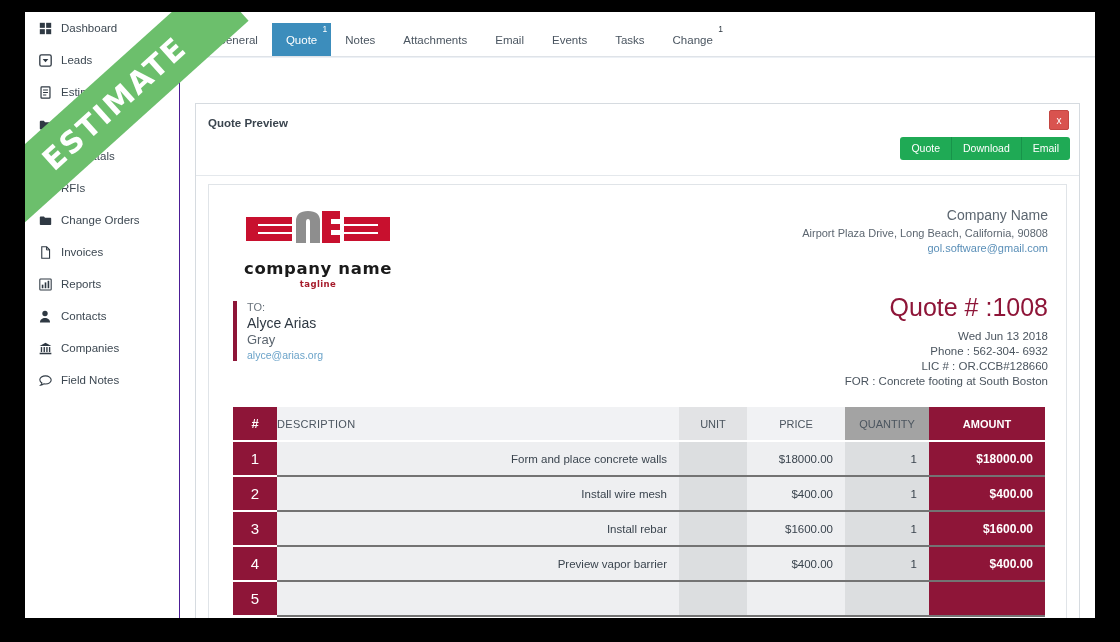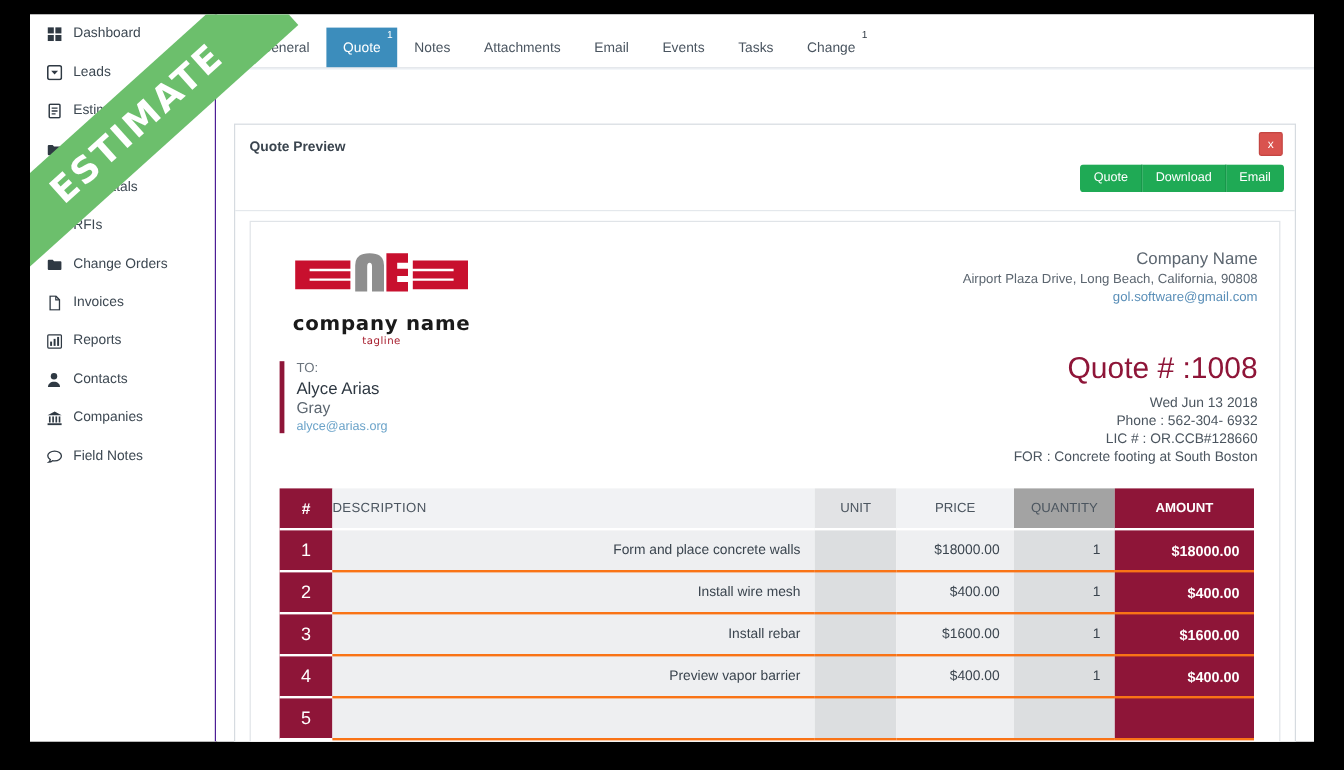--- a/index.html
+++ b/index.html
@@ -154,21 +154,21 @@
     padding: 14px 18px 0 24px;
   }
   #logo { position: absolute; left: 24px; top: 18px; width: 170px; text-align: center; }
   #logo-mark { width: 160px; height: 50px; margin: 0 auto; }
   #logo-name {
     font-size: 16.5px; font-weight: bold; color: #1a1a1a;
     letter-spacing: 0.6px; margin-top: 2px;
     font-family: "DejaVu Sans", sans-serif;
   }
   #logo-tag {
-    font-size: 8.5px; font-weight: normal; color: #a61b2b;
+    font-size: 8.5px; font-weight: bold; color: #a61b2b;
     letter-spacing: 0.4px; margin-top: 1px;
     font-family: "DejaVu Sans", sans-serif;
   }
   #co-block {
     position: absolute; right: 18px; top: 22px;
     text-align: right;
   }
   #co-name { font-size: 14px; color: #5c6670; margin-bottom: 4px; }
   #co-addr { font-size: 11px; color: #5c6670; margin-bottom: 3px; }
   #co-mail { font-size: 11px; color: #5a8fb8; }
@@ -211,21 +211,21 @@
   thead th.c-unit { background: #e2e3e5; width: 68px; }
   thead th.c-price { background: #f1f2f4; width: 98px; }
   thead th.c-qty { background: #a3a3a3; width: 84px; }
   thead th.c-amt { background: #8e1538; color: #ffffff; font-weight: bold; width: 116px; }
 
   tbody td {
     height: 35px;
     font-size: 11.5px;
     color: #3a444e;
     background: #eeeff1;
-    border-bottom: 2px solid #f97316;
+    border-bottom: 2px solid #737373;
   }
   tbody td.c-num {
     background: #8e1538; color: #ffffff;
     font-size: 15px; text-align: center;
     border-bottom: 2px solid #ffffff;
   }
   tbody td.c-desc { text-align: right; padding-right: 12px; background: #eeeff1; }
   tbody td.c-unit { background: #dcdee0; }
   tbody td.c-price { text-align: right; padding-right: 12px; background: #eeeff1; }
   tbody td.c-qty { text-align: right; padding-right: 12px; background: #dcdee0; }

